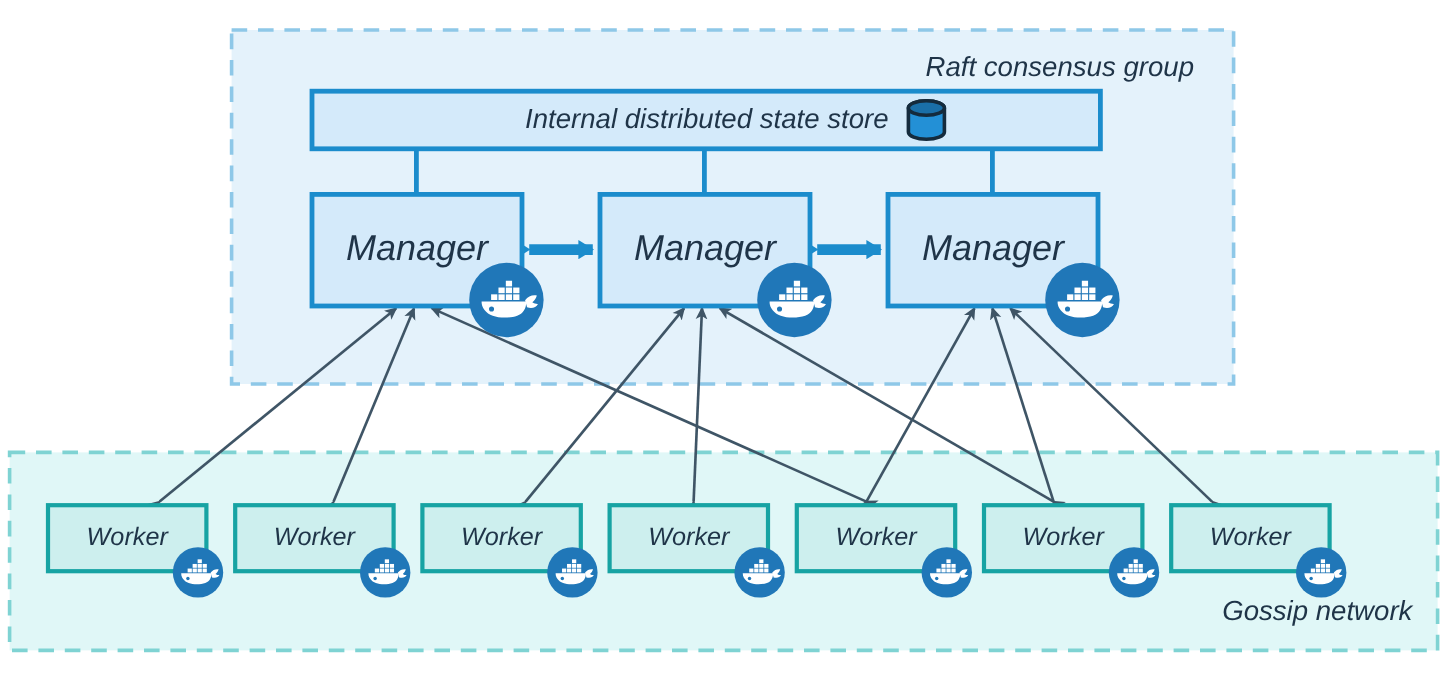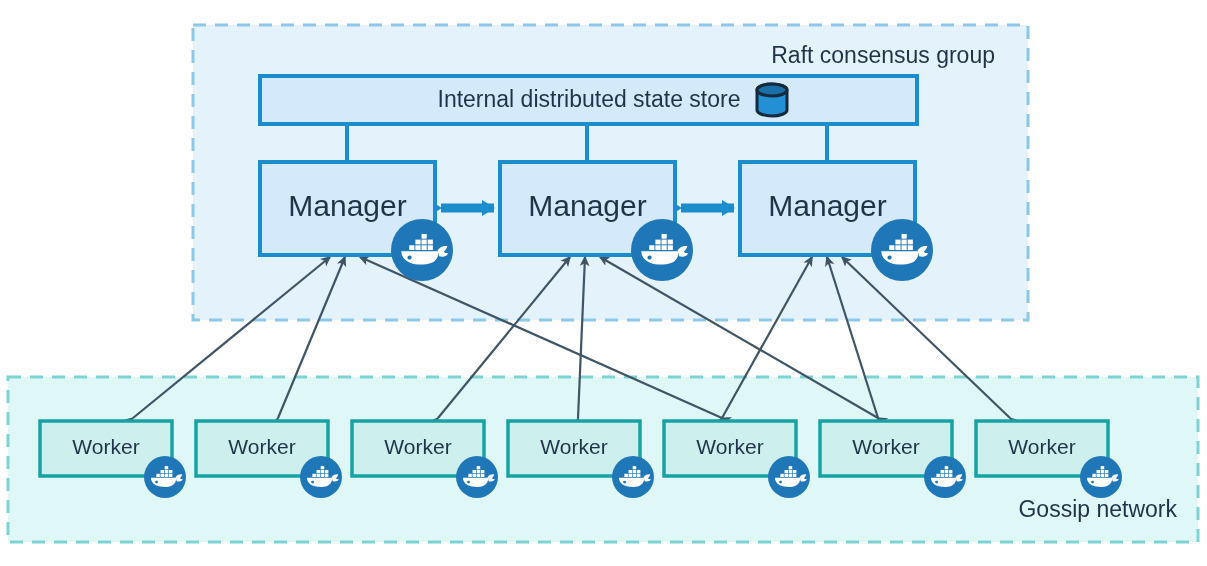--- a/index.html
+++ b/index.html
@@ -10,20 +10,21 @@
   body {
     width: 1207px;
     height: 566px;
     font-family: "Liberation Sans", sans-serif;
     overflow: hidden;
   }
   #diagram-root {
     position: relative;
     width: 981px;
     height: 566px;
+    font-style: italic;
   }
   svg.diagram {
     display: block;
     width: 1207px;
     height: 566px;
   }
   .node-label {
     font-family: "Liberation Sans", sans-serif;
     fill: #1f3448;
     dominant-baseline: middle;

